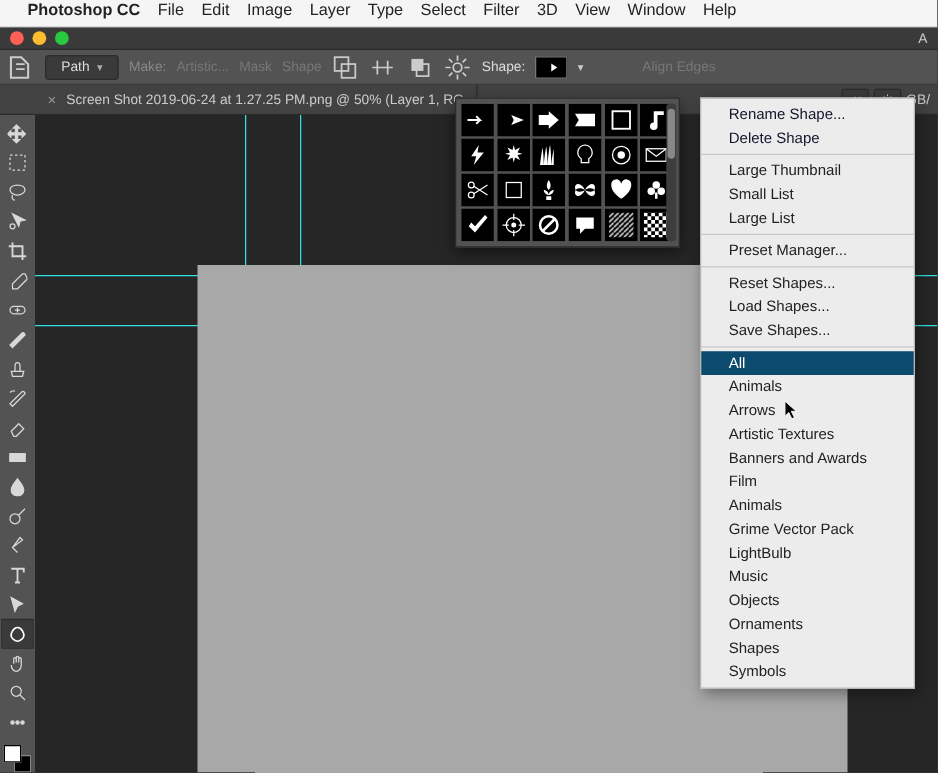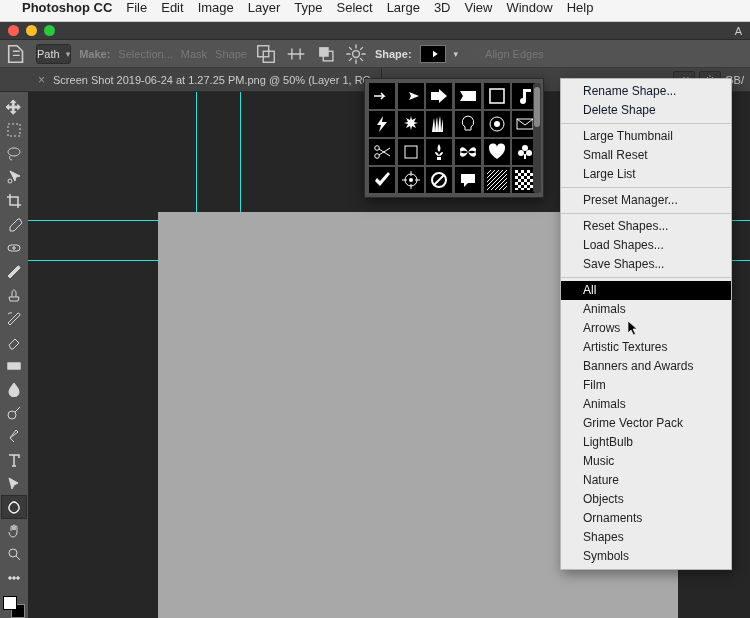--- a/index.html
+++ b/index.html
@@ -15,23 +15,23 @@
   .titlebar { height: 18px; background: #3a3a3a; display: flex; align-items: center; padding-left: 8px; gap: 7px; border-bottom:1px solid #2b2b2b;}
   .dot { width: 11px; height: 11px; border-radius: 50%; }
   .dot.red { background: #ff5f57; }
   .dot.yellow { background: #febc2e; }
   .dot.green { background: #28c840; }
   .titlebar .right-a { margin-left:auto; color:#ccc; font-size:11px; padding-right:8px;}
 
   
   .optionsbar { height: 28px; background: #535353; display:flex; align-items:center; gap:8px; padding:0 6px; border-bottom:1px solid #3a3a3a; font-size:11px; color:#bbb;}
   .optionsbar .iconbtn{ width:22px; height:20px; display:flex;align-items:center;justify-content:center; color:#ccc;}
-  .optionsbar .seg { background:#3a3a3a; border:1px solid #2b2b2b; border-radius:3px; height:20px; display:flex; align-items:center; padding:0 0; gap:6px; color:#ddd;}
+  .optionsbar .seg { background:#3a3a3a; border:1px solid #2b2b2b; border-radius:3px; height:20px; display:flex; align-items:center; padding:0 12px; gap:6px; color:#ddd;}
   .optionsbar .seg .chev{font-size:9px;color:#aaa;}
-  .optionsbar .lbl{color:#888;font-weight:bold;}
+  .optionsbar .lbl{color:#888;}
   .optionsbar .link{color:#777;}
   .shape-swatch{ width:26px; height:18px; background:#000; border:1px solid #777; display:flex;align-items:center;justify-content:center;}
   .shape-swatch svg{width:16px;height:10px;fill:#fff;}
 
   
   .tabbar{ height:24px; background:#424242; display:flex; align-items:center; padding-left:28px; color:#ccc; font-size:11px; border-bottom:1px solid #2b2b2b;}
   .tabbar .tab{ display:flex;align-items:center; gap:8px; padding:0 10px; height:100%; background:#424242; border-right:1px solid #2b2b2b;}
   .tabbar .tab .x{color:#999;font-size:12px;}
   .tabbar .rightcap{ margin-left:auto; color:#ccc; padding-right:6px;}
   .tabbar .smallbtn{width:22px;height:18px;background:#3a3a3a;border:1px solid #2b2b2b;border-radius:2px;margin-right:4px;display:flex;align-items:center;justify-content:center;}
@@ -57,38 +57,38 @@
   .shape-cell{ width:26px;height:26px; background:#000; display:flex;align-items:center;justify-content:center;}
   .shape-cell svg{width:20px;height:20px;fill:#fff;}
   .shape-picker .scroll{position:absolute;right:2px;top:4px;bottom:4px;width:8px;background:#3d3d3d;border-radius:3px;}
   .shape-picker .thumb{position:absolute;left:1px;width:6px;top:4px;height:40px;background:#888;border-radius:3px;}
 
   
   .ctx-menu{ position:absolute; left:560px; top:78px; width:172px; background:#ececec; border:1px solid #b8b8b8; box-shadow:2px 4px 12px rgba(0,0,0,.4); color:#222; font-size:12px; padding:3px 0;}
   .ctx-item{ padding:2px 16px 2px 22px; line-height:15px; white-space:nowrap; position:relative;}
   .ctx-item.disabled{ color:#0f172a;}
   .ctx-item.checked::before{ content:"✓"; position:absolute; left:6px; top:1px; font-size:11px;}
-  .ctx-item.hl{ background:#000000; color:#fff;}
+  .ctx-item.hl{ background:#0c4a6e; color:#fff;}
   .ctx-sep{ height:1px; background:#c7c7c7; margin:3px 0;}
   .cursor{position:absolute; left:628px; top:321px; width:12px;height:16px; pointer-events:none;}
   .cursor svg{width:12px;height:16px;}
 </style>
 </head>
 <body>
 
 <div class="menubar">
   <span class="apple"></span>
   <span class="appname">Photoshop CC</span>
   <span class="menu">File</span>
   <span class="menu">Edit</span>
   <span class="menu">Image</span>
   <span class="menu">Layer</span>
   <span class="menu">Type</span>
   <span class="menu">Select</span>
-  <span class="menu">Large</span>
+  <span class="menu">Filter</span>
   <span class="menu">3D</span>
   <span class="menu">View</span>
   <span class="menu">Window</span>
   <span class="menu">Help</span>
 </div>
 
 <div class="titlebar">
   <div class="dot red"></div>
   <div class="dot yellow"></div>
   <div class="dot green"></div>
@@ -100,21 +100,21 @@
     <svg viewBox="0 0 16 16">
         <path d="M2 2 L8 2 12 6 12 14 2 14 Z" fill="none" stroke="#ccc" stroke-width="1.2"></path>
         <path d="M5 6h5M5 9h5" stroke="#ccc"></path>
       </svg>
   </div>
   <div class="seg">
     <span>Path</span>
       <span class="chev">▾</span>
   </div>
   <span class="lbl">Make:</span>
-  <span class="link">Selection...</span>
+  <span class="link">Artistic...</span>
   <span class="link">Mask</span>
   <span class="link">Shape</span>
   <div class="iconbtn">
       <svg viewBox="0 0 16 16">
         <rect x="2" y="2" width="8" height="8" fill="none" stroke="#ccc"></rect>
         <rect x="6" y="6" width="8" height="8" fill="none" stroke="#ccc"></rect>
       </svg>
     </div>
   <div class="iconbtn">
       <svg viewBox="0 0 16 16">
@@ -133,21 +133,21 @@
         <path d="M8 1v3M8 12v3M1 8h3M12 8h3M3 3l2 2M11 11l2 2M13 3l-2 2M5 11l-2 2" stroke="#ccc"></path>
       </svg>
     </div>
   <span class="lbl" style="color:#ddd">Shape:</span>
   <div class="shape-swatch">
     <svg viewBox="0 0 20 10">
         <path d="M1 5 H13 M10 1 L16 5 L10 9Z"></path>
       </svg>
   </div>
   <span class="chev" style="color:#ccc;font-size:9px">▾</span>
-  <span style="display:flex;align-items:flex-start;gap:0;color:#777;margin-left:8px">
+  <span style="display:flex;align-items:flex-start;gap:20px;color:#777;margin-left:8px">
     <span style="width:11px;height:11px;border:1px solid #555;display:inline-block"></span>
     <span>Align Edges</span>
   </span>
 </div>
 
 <div class="tabbar">
   <div class="tab">
     <span class="x">×</span>
     <span>Screen Shot 2019-06-24 at 1.27.25 PM.png @ 50% (Layer 1, RG</span>
   </div>
@@ -648,40 +648,39 @@
   <div class="scroll">
       <div class="thumb"></div>
     </div>
 </div>
 
 <div class="ctx-menu" id="ctx-menu">
     <div class="ctx-item disabled">Rename Shape...</div>
     <div class="ctx-item disabled">Delete Shape</div>
     <div class="ctx-sep"></div>
     <div class="ctx-item">Large Thumbnail</div>
-    <div class="ctx-item">Small Reset</div>
+    <div class="ctx-item">Small List</div>
     <div class="ctx-item">Large List</div>
     <div class="ctx-sep"></div>
     <div class="ctx-item">Preset Manager...</div>
     <div class="ctx-sep"></div>
     <div class="ctx-item">Reset Shapes...</div>
     <div class="ctx-item">Load Shapes...</div>
     <div class="ctx-item">Save Shapes...</div>
     <div class="ctx-sep"></div>
     <div class="ctx-item hl">All</div>
     <div class="ctx-item">Animals</div>
     <div class="ctx-item">Arrows</div>
     <div class="ctx-item">Artistic Textures</div>
     <div class="ctx-item">Banners and Awards</div>
     <div class="ctx-item">Film</div>
     <div class="ctx-item">Animals</div>
     <div class="ctx-item">Grime Vector Pack</div>
     <div class="ctx-item">LightBulb</div>
     <div class="ctx-item">Music</div>
-    <div class="ctx-item">Nature</div>
     <div class="ctx-item">Objects</div>
     <div class="ctx-item">Ornaments</div>
     <div class="ctx-item">Shapes</div>
     <div class="ctx-item">Symbols</div>
   </div>
 
 <div class="cursor">
   <svg viewBox="0 0 12 16">
       <path d="M0 0 L0 12 L3 9 L5.5 14 L7.5 13 L5 8 L9 8 Z" fill="#000" stroke="#fff" stroke-width="0.7"></path>
     </svg>

